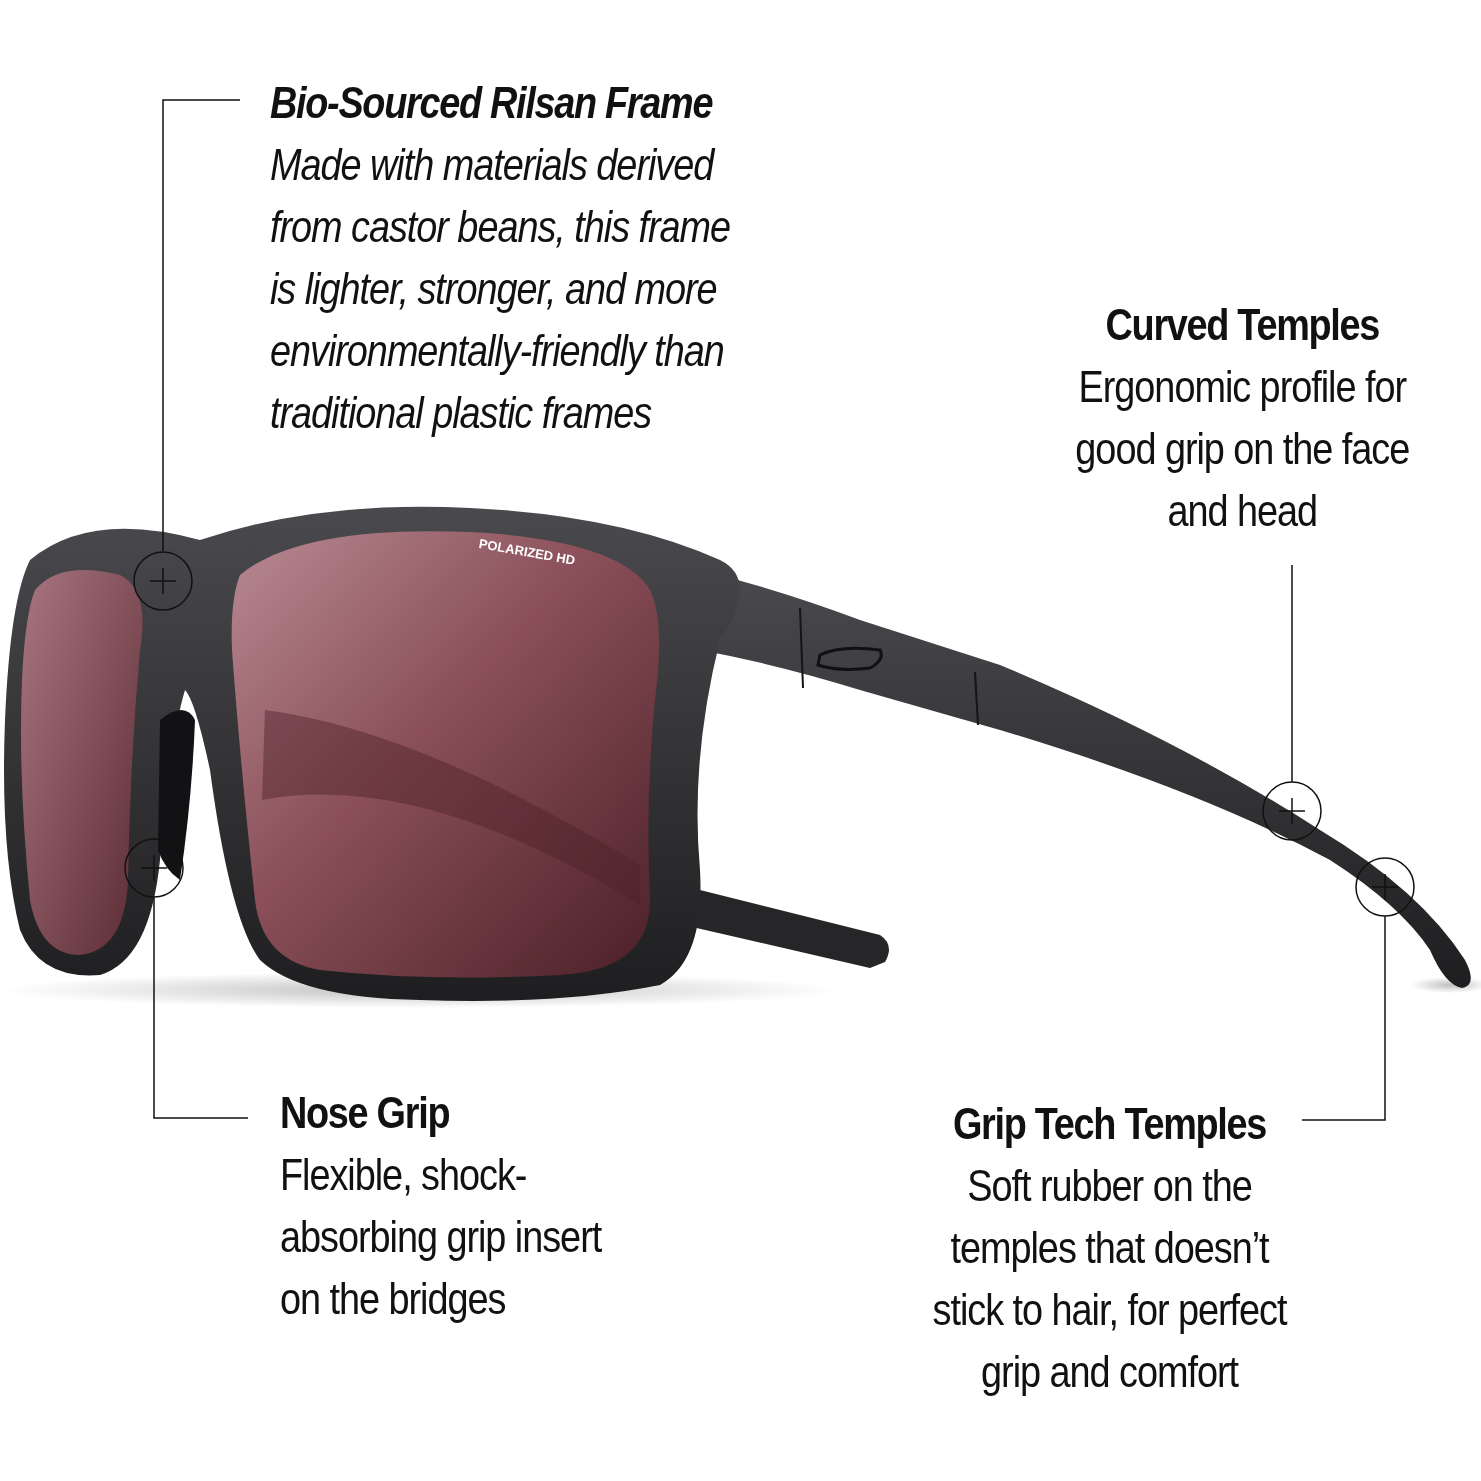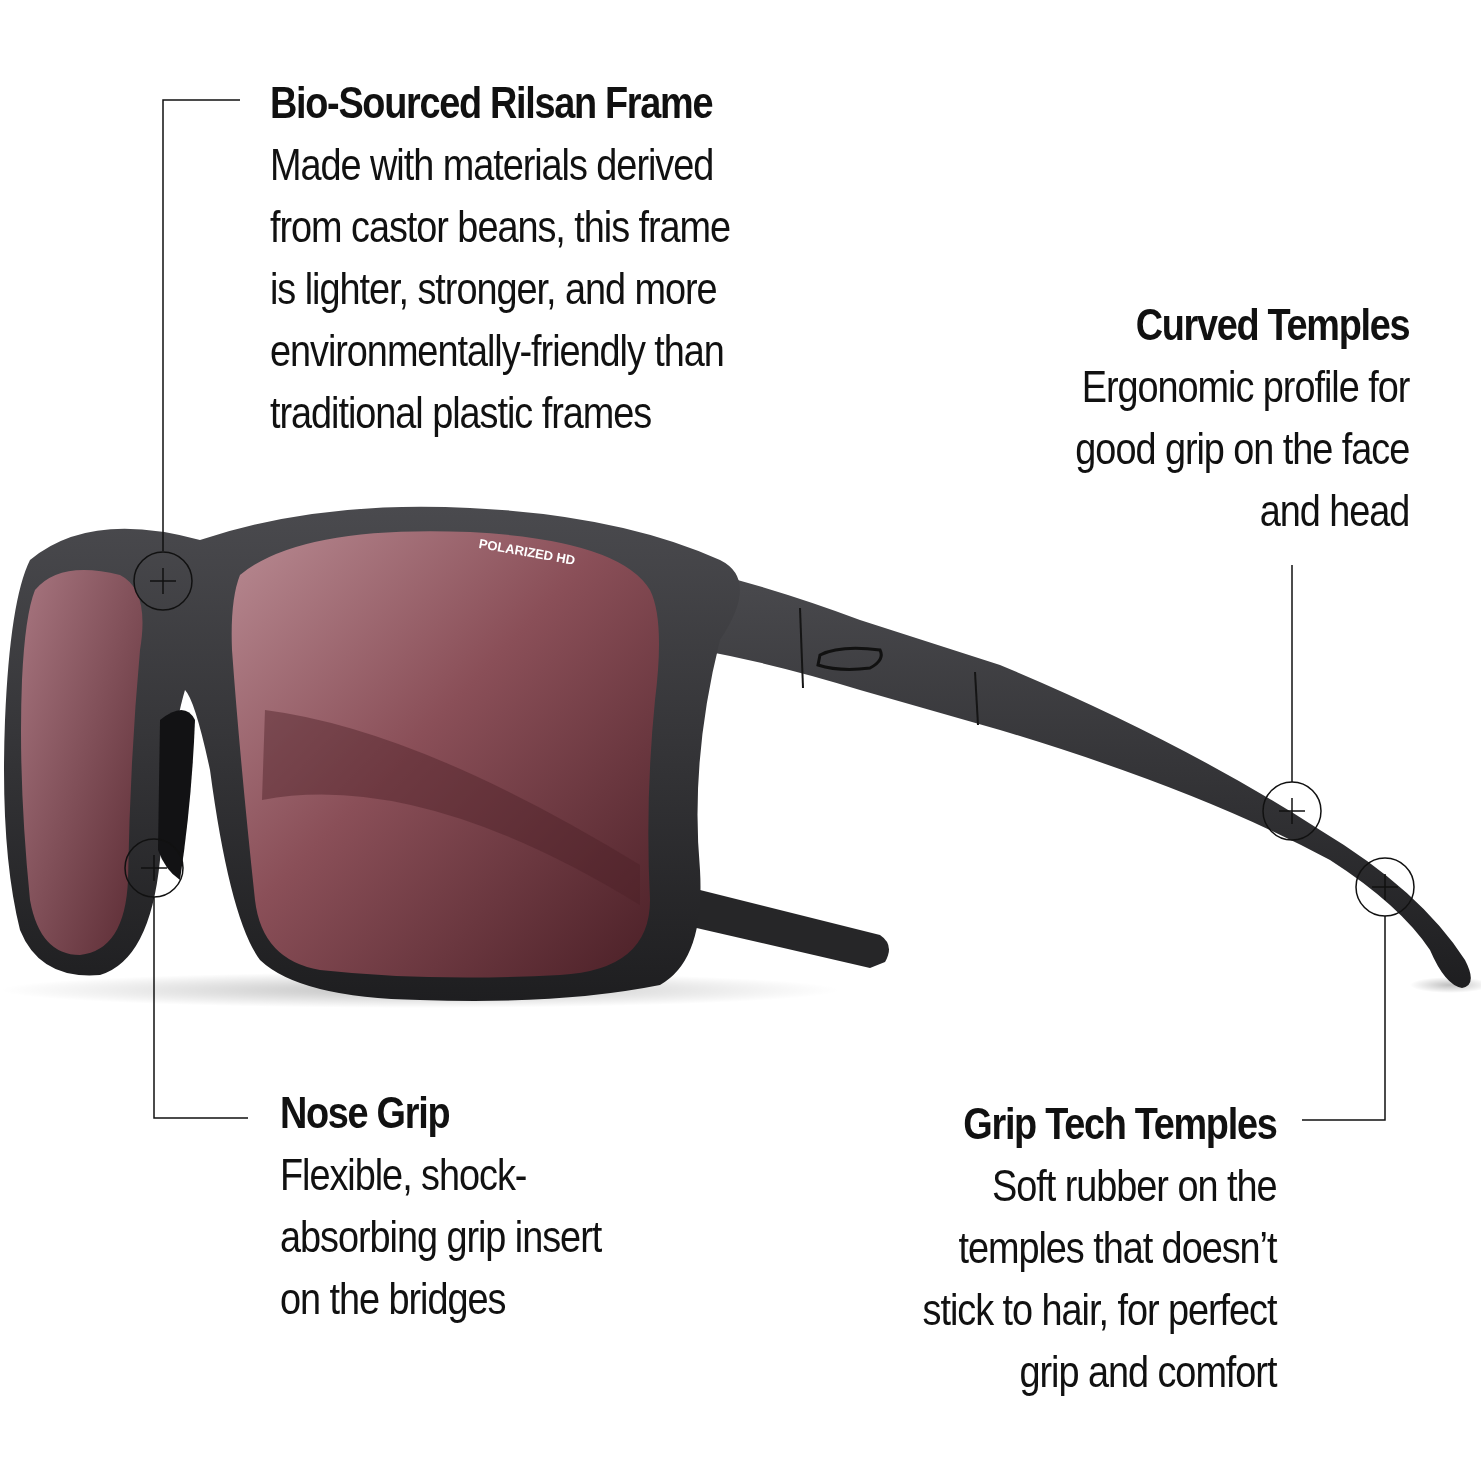--- a/index.html
+++ b/index.html
@@ -4,21 +4,21 @@
   <style>
     html, body { margin:0; padding:0; background:#ffffff; }
     body { width:1481px; height:1481px; position:relative; overflow:hidden;
       font-family: "Liberation Sans", sans-serif; color:#111; }
     .block { position:absolute; }
     .title { font-weight:bold; font-size:44px; letter-spacing:-1.5px; line-height:62px;
       transform:scaleX(0.86); white-space:nowrap; }
     .line { font-size:44px; letter-spacing:-1.2px; line-height:62px; white-space:nowrap;
       transform:scaleX(0.86); }
     .left .title, .left .line { transform-origin:left center; }
-    .right { text-align:right; }
+    .right { text-align:center; }
     .right .title, .right .line { transform-origin:right center; }
     svg.art { position:absolute; left:0; top:0; }
   </style>
 </head>
 <body>
 
 <svg class="art" width="1481" height="1481" viewBox="0 0 1481 1481">
   <defs>
     <linearGradient id="lensGrad" x1="0" y1="0" x2="1" y2="1">
       <stop offset="0" stop-color="#b88a92"></stop>
@@ -83,21 +83,21 @@
   </g>
 
   <g stroke="#111" fill="none" stroke-width="1.5">
     <circle cx="1385" cy="887" r="29"></circle>
     <line x1="1372" y1="887" x2="1398" y2="887"></line>
     <line x1="1385" y1="874" x2="1385" y2="900"></line>
     <polyline points="1385,916 1385,1120 1302,1120"></polyline>
   </g>
 </svg>
 
-<div class="block left" style="left:270px; top:72px;">
+<div class="block left" style="left:270px; top:72px;font-style:italic;">
   <div class="title">Bio-Sourced Rilsan Frame</div>
   <div class="line">Made with materials derived</div>
   <div class="line">from castor beans, this frame</div>
   <div class="line">is lighter, stronger, and more</div>
   <div class="line">environmentally-friendly than</div>
   <div class="line">traditional plastic frames</div>
 </div>
 
 <div class="block right" style="right:72px; top:294px;">
   <div class="title">Curved Temples</div>
@@ -106,19 +106,19 @@
   <div class="line">and head</div>
 </div>
 
 <div class="block left" style="left:280px; top:1082px;">
   <div class="title">Nose Grip</div>
   <div class="line">Flexible, shock-</div>
   <div class="line">absorbing grip insert</div>
   <div class="line">on the bridges</div>
 </div>
 
-<div class="block right" style="right:205px; top:1093px;">
+<div class="block right" style="right:195px; top:1093px;">
   <div class="title">Grip Tech Temples</div>
   <div class="line">Soft rubber on the</div>
   <div class="line">temples that doesn’t</div>
   <div class="line">stick to hair, for perfect</div>
   <div class="line">grip and comfort</div>
 </div>
 
 </body></html>

